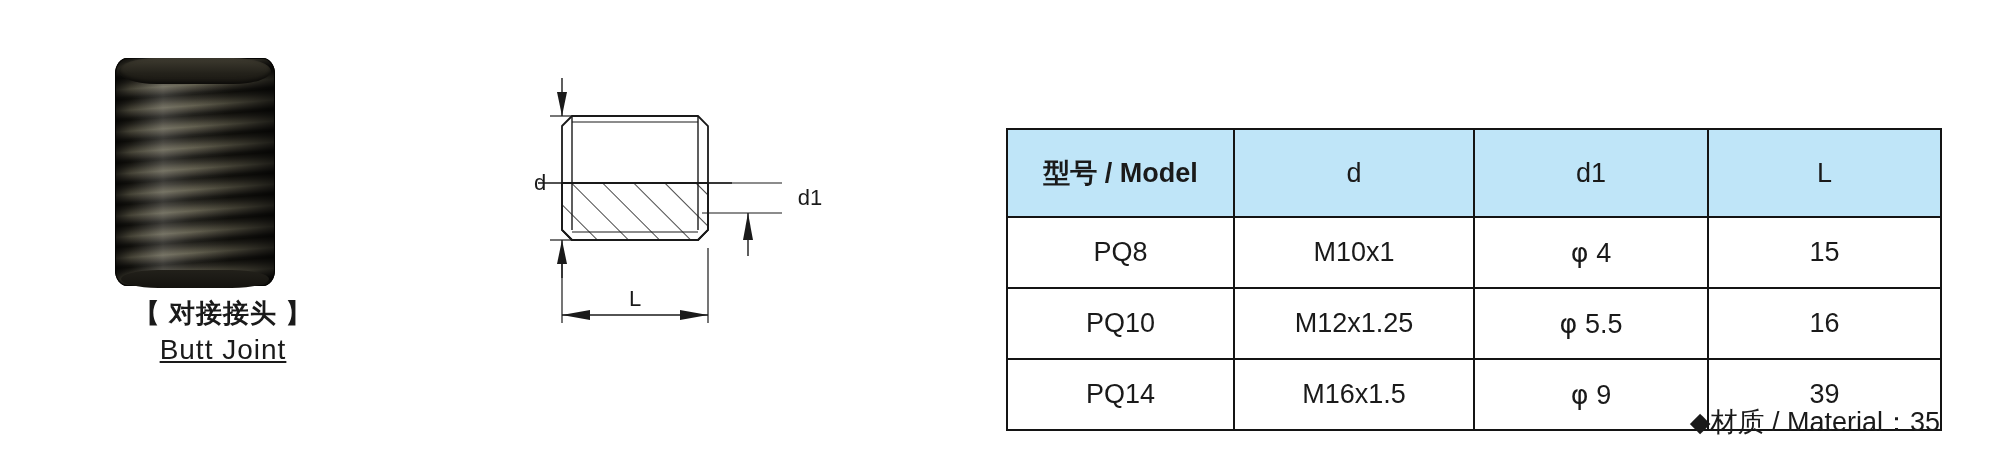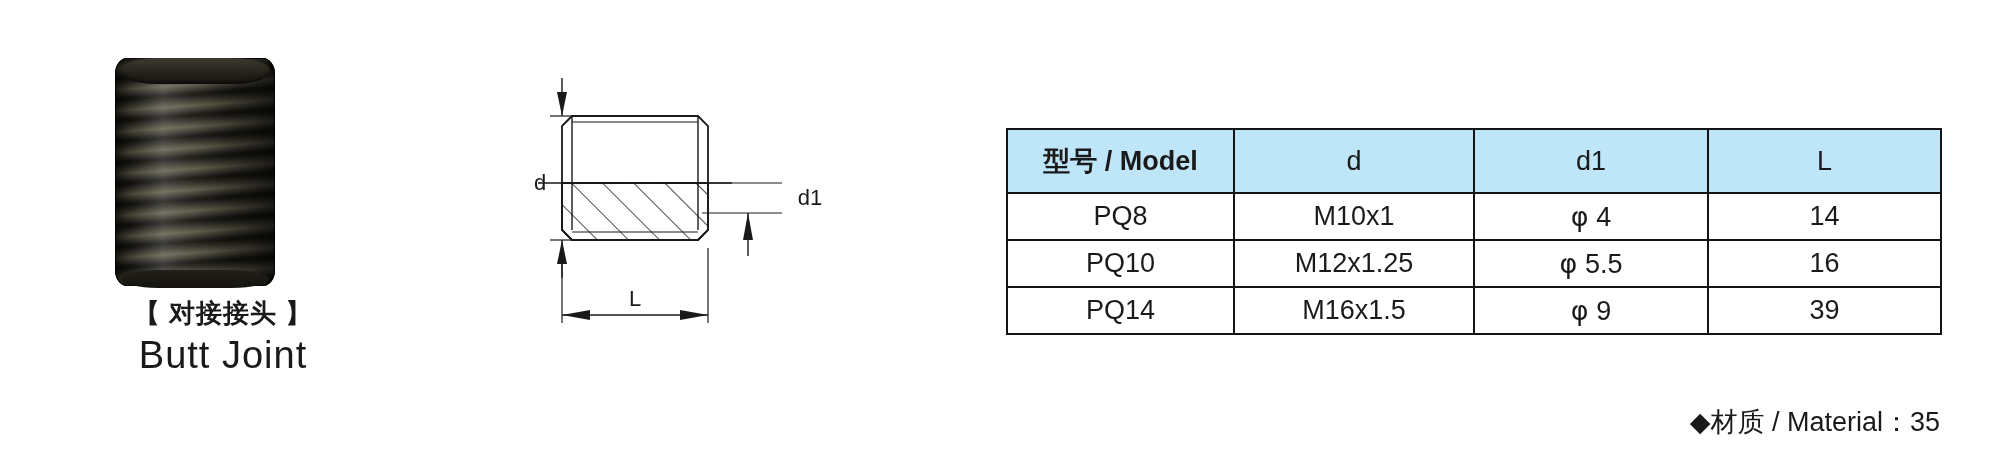--- a/index.html
+++ b/index.html
@@ -94,25 +94,26 @@
     line-height: 1.18;
   }
   #caption-cn {
     font-size: 26px;
     font-weight: bold;
     letter-spacing: 1px;
     color: #1a1a1a;
     white-space: nowrap;
   }
   #caption-en {
-    font-size: 38px;
+    font-size: 28px;
     font-weight: normal;
     letter-spacing: 1px;
     color: #1a1a1a;
     margin-top: 4px;
+    text-decoration: underline;
   }
 
   
   #drawing-block {
     position: absolute;
     left: 520px;
     top: 70px;
     width: 360px;
     height: 290px;
   }
@@ -130,21 +131,21 @@
     width: 934px;
     table-layout: fixed;
   }
   table.spec th,
   table.spec td {
     border: 2px solid #141414;
     text-align: center;
     vertical-align: middle;
     font-size: 27px;
     color: #1a1a1a;
-    padding: 0;
+    padding: 12px;
     margin-left: 10px;
   }
   table.spec thead th {
     background: #BFE5F8;
     height: 62px;
     font-weight: normal;
   }
   table.spec thead th.model-head {
     font-weight: bold;
     font-size: 27px;
@@ -274,21 +275,21 @@
         <th>d1</th>
         <th>L</th>
       </tr>
     </thead>
     <tbody id="spec-body">
 
     <tr>
           <td>PQ8</td>
           <td>M10x1</td>
           <td class="phi-cell"><span class="phi-sym">φ</span><span> 4</span></td>
-          <td>14</td>
+          <td>15</td>
         </tr>
         <tr>
           <td>PQ10</td>
           <td>M12x1.25</td>
           <td class="phi-cell"><span class="phi-sym">φ</span><span> 5.5</span></td>
           <td>16</td>
         </tr>
         <tr>
           <td>PQ14</td>
           <td>M16x1.5</td>

